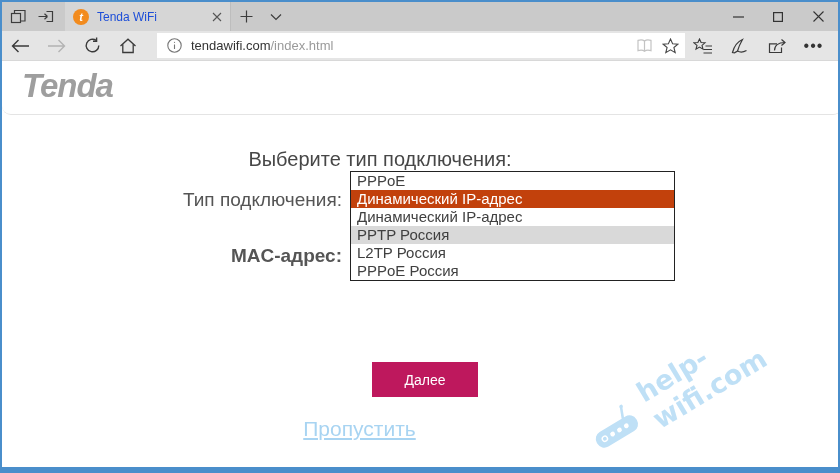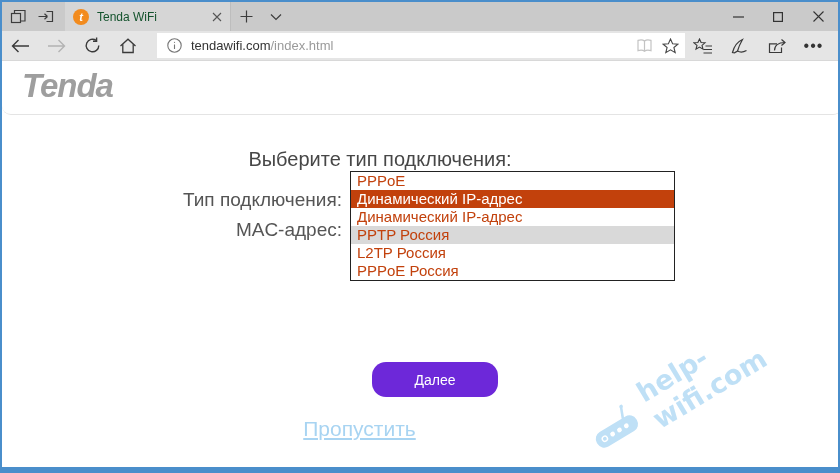--- a/index.html
+++ b/index.html
@@ -20,21 +20,21 @@
   .icon-btn{ display:flex; align-items:center; justify-content:center; cursor:default; }
   .tab{
     width:166px; background:#d6d6d6; display:flex; align-items:center;
     padding:0 8px; gap:8px; border-right:1px solid #bdbdbd;
   }
   .favicon{
     width:16px; height:16px; border-radius:50%; background:#f28b1e;
     color:#fff; font-weight:bold; font-size:11px; line-height:16px;
     text-align:center; font-style:italic; flex:0 0 16px;
   }
-  .tab-title{ font-size:12px; color:#14532d; flex:1 1 auto; white-space:nowrap; overflow:hidden; }
+  .tab-title{ font-size:12px; color:#1d4ed8; flex:1 1 auto; white-space:nowrap; overflow:hidden; }
   .newtab-btn{ width:30px; } .chevron-btn{ width:30px; }
   .win-controls{ margin-left:auto; display:flex; }
   .win-btn{ width:40px; display:flex; align-items:center; justify-content:center; }
 
   
   .navbar{
     position:absolute; left:0; top:29px; width:836px; height:29px;
     background:#e5e5e5; display:flex; align-items:center;
   }
   .nav-icon{ width:36px; display:flex; align-items:center; justify-content:center; }
@@ -66,34 +66,34 @@
   }
   .heading{
     position:absolute; left:0; top:87px; width:756px; text-align:center;
     font-size:20px; color:#474747;
   }
   .field-label{
     position:absolute; width:205px; text-align:right;
     font-size:19px; color:#555;
   }
   .label-conn{ left:135px; top:128px; }
-  .label-mac { left:135px; top:158px; }
+  .label-mac { left:135px; top:184px;font-weight:bold; }
   .listbox{
     position:absolute; left:348px; top:110px; width:325px;
     background:#fff; border:1px solid #222;
   }
   .option{
     height:18px; line-height:18px; padding-left:6px;
-    font-size:15px; color:#c2410c; white-space:nowrap; overflow:hidden;
+    font-size:15px; color:#404040; white-space:nowrap; overflow:hidden;
   }
   .option.selected{ background:#c2410c; color:#fff; }
   .option.hover{ background:#d9d9d9; }
   .next-btn{
-    position:absolute; left:370px; top:301px; width:126px; height:35px;
-    background:#6d28d9; border:none; border-radius:14px;
+    position:absolute; left:370px; top:301px; width:106px; height:35px;
+    background:#be185d; border:none; border-radius:0;
     color:#fff; font-size:14px; font-family:"Liberation Sans", sans-serif;
   }
   .skip-link{
     position:absolute; left:0; top:356px; width:715px; text-align:center;
     font-size:21px; color:#a8d4f2; text-decoration:underline; cursor:pointer;
   }
   .watermark{
     position:absolute; left:592px; top:348px;
     display:flex; align-items:center; gap:10px;
     transform:rotate(-31deg); transform-origin:0 50%;

